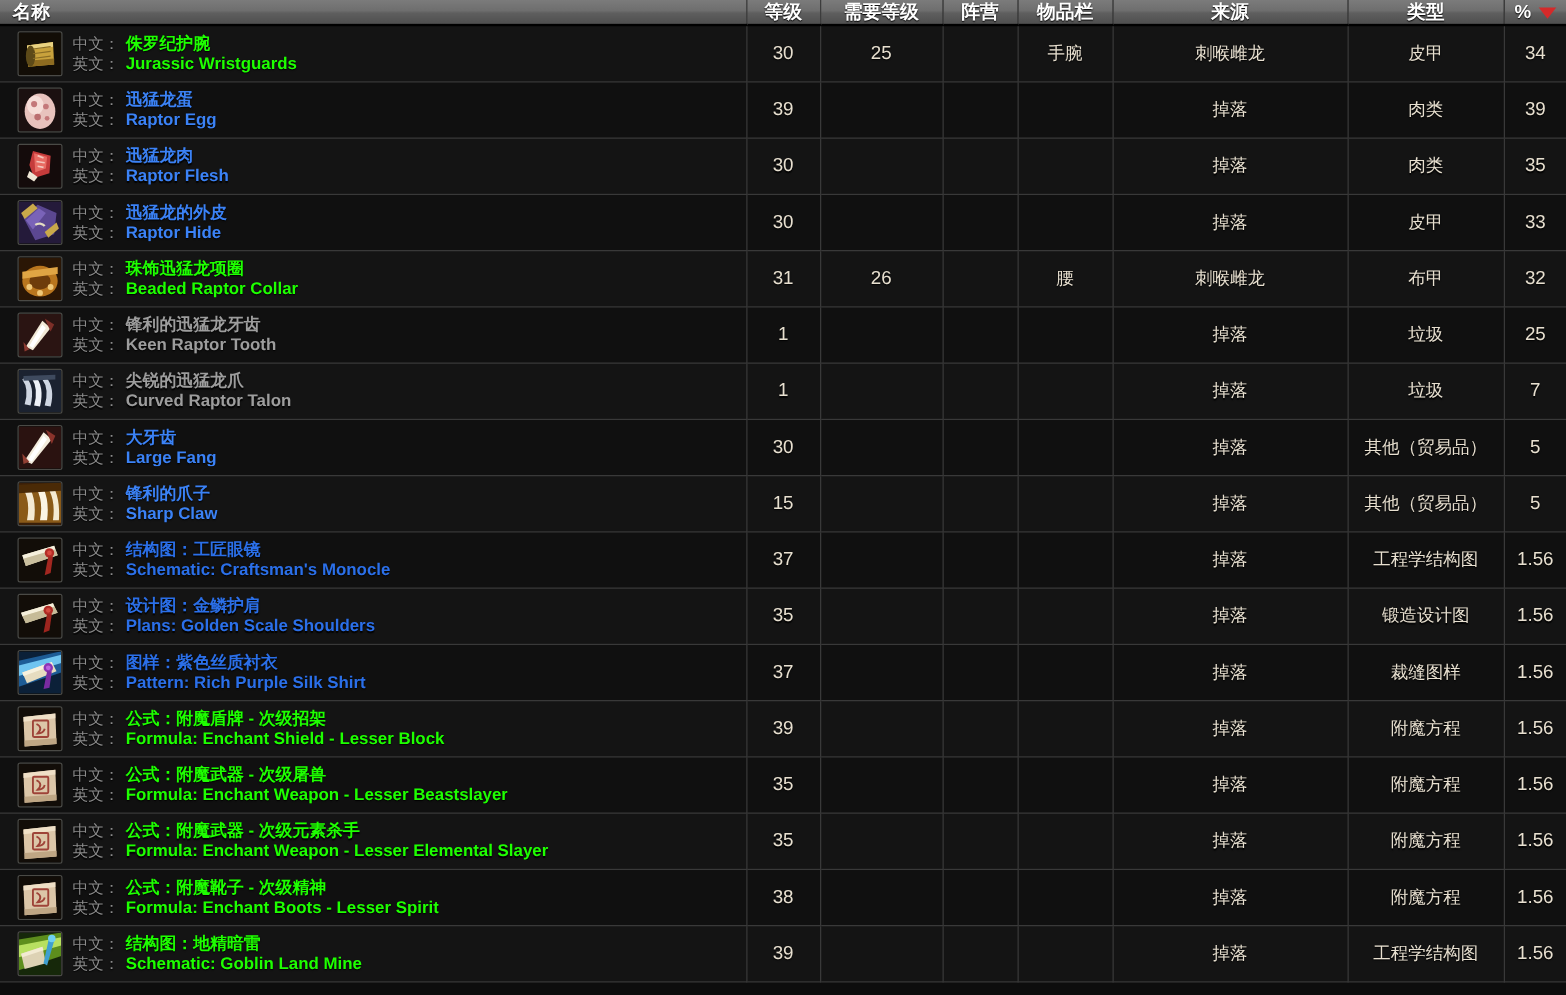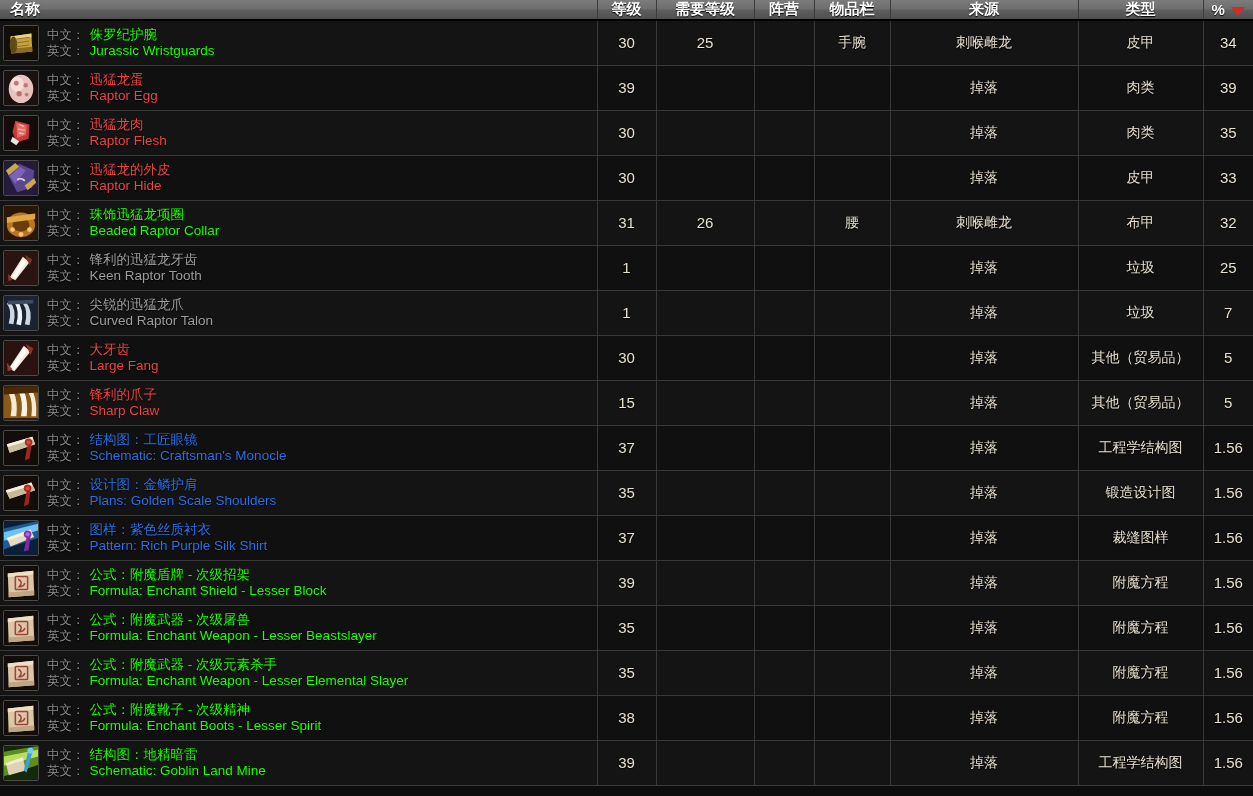--- a/index.html
+++ b/index.html
@@ -60,21 +60,21 @@
     font-size: 14px;
     text-align: center;
     vertical-align: middle;
     white-space: nowrap;
     text-shadow: 0 1px 1px #000;
   }
   tbody td:last-child { border-right: none; }
 
   td.cell-name {
     text-align: center;
-    padding: 0 4px 0 3px;
+    padding: 0 4px 0 14px;
     border-right: 1px solid #393939;
   }
 
   .name-wrap {
     display: flex;
     align-items: center;
     gap: 8px;
   }
 
   
@@ -102,24 +102,24 @@
     align-items: baseline;
     gap: 5px;
     font-size: 13.5px;
     white-space: nowrap;
   }
   .lang-label {
     color: #8b8b8b;
     font-size: 12.5px;
     flex: 0 0 auto;
   }
-  .item-title { font-weight: normal; }
+  .item-title { font-weight: bold; }
 
   .q-poor   { color: #9d9d9d; }
-  .q-common { color: #ef4444; }
+  .q-common { color: #3b82f6; }
   .q-uncommon { color: #1eff00; }
   .q-rare   { color: #2b6fe8; }
 
   .num { font-size: 15px; }
 </style>
 </head>
 <body>
 
 <table class="loot-table">
   <colgroup>

